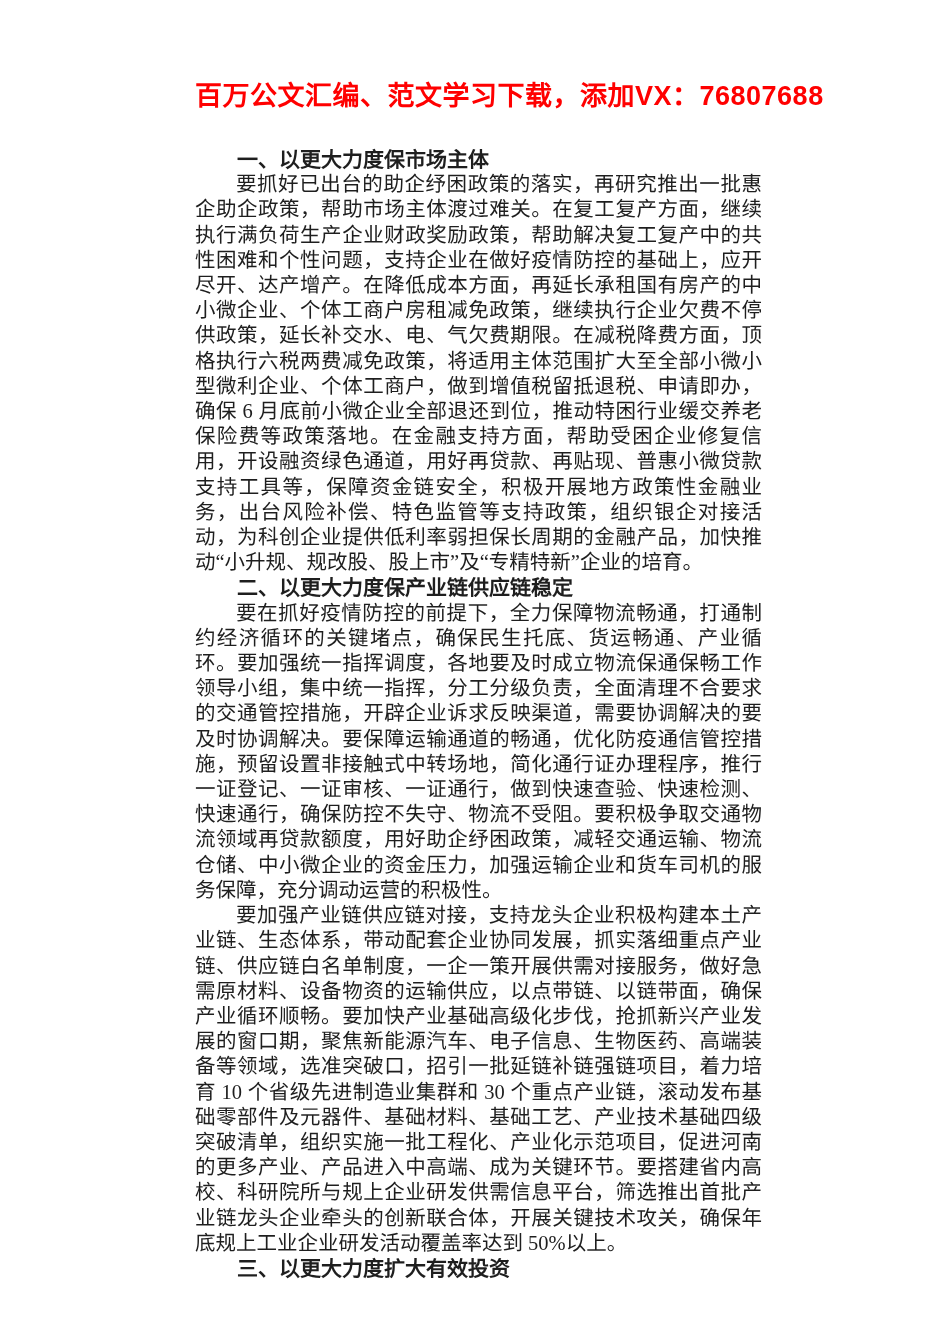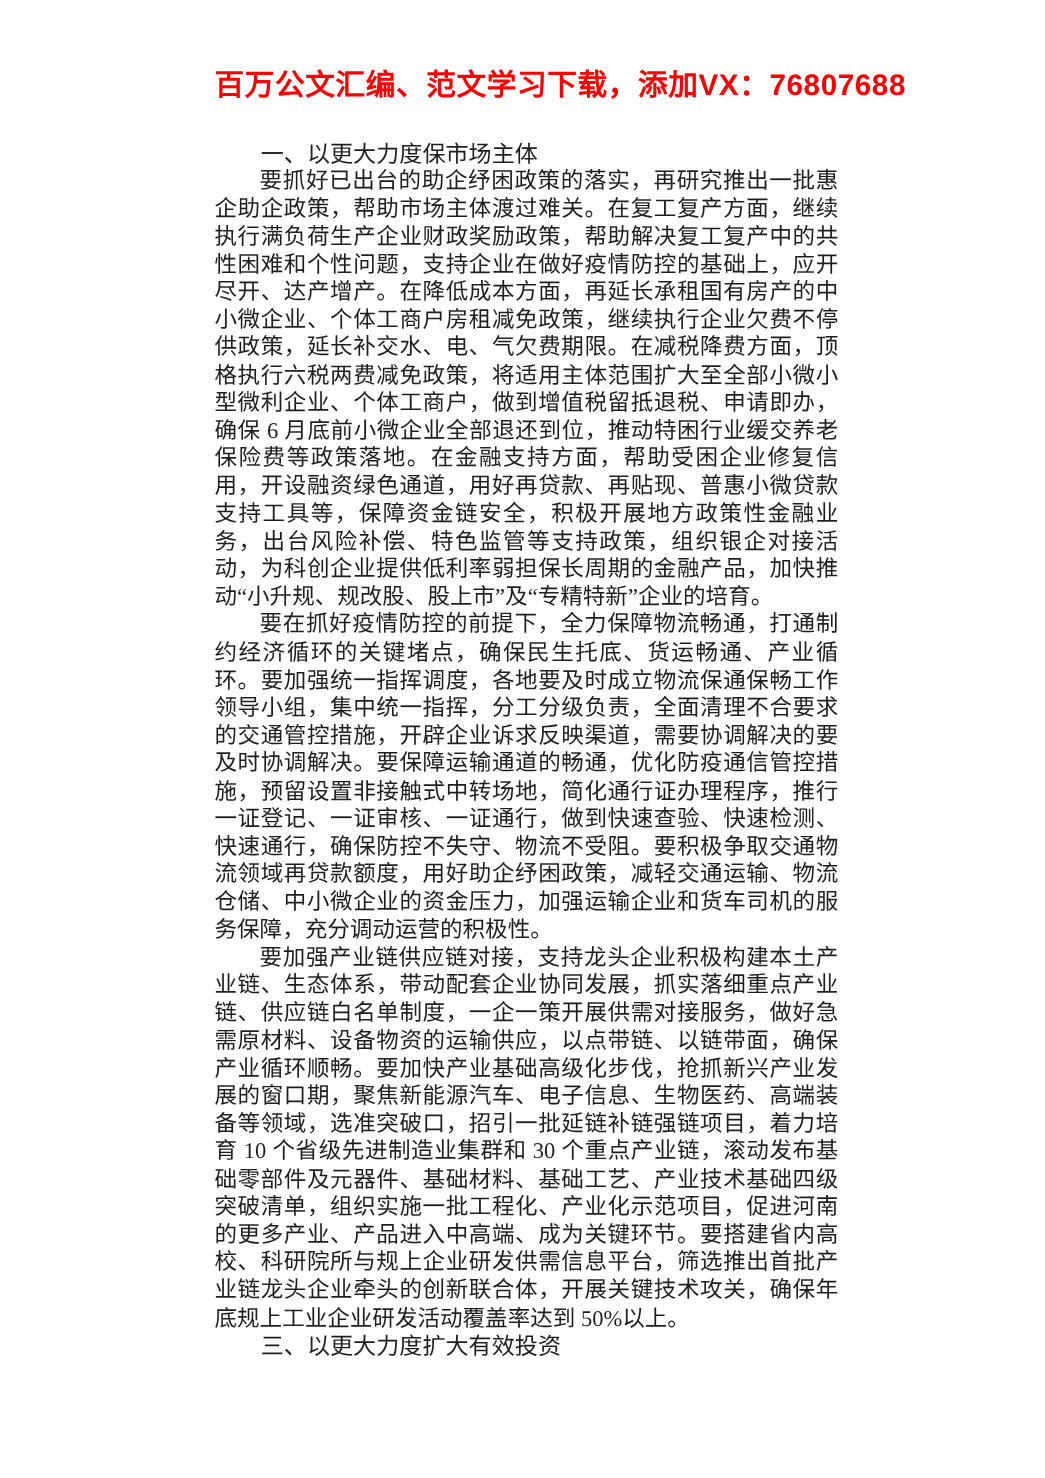--- a/index.html
+++ b/index.html
@@ -7,21 +7,21 @@
     padding: 0;
     background: #ffffff;
   }
   .page {
     position: relative;
     width: 834px;
     height: 1344px;
     margin: 0 auto;
     background: #ffffff;
     box-sizing: border-box;
-    padding: 62px 130px 0 137px;
+    padding: 81px 130px 0 137px;
     overflow: hidden;
   }
   .promo-header {
     font-family: "Liberation Sans", "DejaVu Sans", sans-serif;
     font-weight: bold;
     font-size: 27px;
     line-height: 30px;
     text-align: center;
     letter-spacing: 0.5px;
     margin: 0 0 36px 0;
@@ -39,40 +39,41 @@
     padding: 0;
   }
   .salutation {
     text-indent: 0;
   }
   .para {
     text-indent: 2em;
   }
   .heading {
     text-indent: 2em;
-    font-weight: normal;
+    font-weight: bold;
     font-family: "Liberation Sans", "DejaVu Sans", sans-serif;
     font-size: 21px;
   }
 </style>
 </head>
 <body>
 
 <div class="page">
 
   <div class="promo-header" style="color: rgb(255, 0, 0);">百万公文汇编、范文学习下载，添加VX：76807688</div>
 
   <div class="doc-body" style="color: rgb(30, 30, 30);">
 
 
 
     <p class="heading">一、以更大力度保市场主体</p>
 
     <p class="para">要抓好已出台的助企纾困政策的落实，再研究推出一批惠企助企政策，帮助市场主体渡过难关。在复工复产方面，继续执行满负荷生产企业财政奖励政策，帮助解决复工复产中的共性困难和个性问题，支持企业在做好疫情防控的基础上，应开尽开、达产增产。在降低成本方面，再延长承租国有房产的中小微企业、个体工商户房租减免政策，继续执行企业欠费不停供政策，延长补交水、电、气欠费期限。在减税降费方面，顶格执行六税两费减免政策，将适用主体范围扩大至全部小微小型微利企业、个体工商户，做到增值税留抵退税、申请即办，确保 6 月底前小微企业全部退还到位，推动特困行业缓交养老保险费等政策落地。在金融支持方面，帮助受困企业修复信用，开设融资绿色通道，用好再贷款、再贴现、普惠小微贷款支持工具等，保障资金链安全，积极开展地方政策性金融业务，出台风险补偿、特色监管等支持政策，组织银企对接活动，为科创企业提供低利率弱担保长周期的金融产品，加快推动“小升规、规改股、股上市”及“专精特新”企业的培育。</p>
 
+    <p class="heading">二、以更大力度保产业链供应链稳定</p>
 
     <p class="para">要在抓好疫情防控的前提下，全力保障物流畅通，打通制约经济循环的关键堵点，确保民生托底、货运畅通、产业循环。要加强统一指挥调度，各地要及时成立物流保通保畅工作领导小组，集中统一指挥，分工分级负责，全面清理不合要求的交通管控措施，开辟企业诉求反映渠道，需要协调解决的要及时协调解决。要保障运输通道的畅通，优化防疫通信管控措施，预留设置非接触式中转场地，简化通行证办理程序，推行一证登记、一证审核、一证通行，做到快速查验、快速检测、快速通行，确保防控不失守、物流不受阻。要积极争取交通物流领域再贷款额度，用好助企纾困政策，减轻交通运输、物流仓储、中小微企业的资金压力，加强运输企业和货车司机的服务保障，充分调动运营的积极性。</p>
 
     <p class="para">要加强产业链供应链对接，支持龙头企业积极构建本土产业链、生态体系，带动配套企业协同发展，抓实落细重点产业链、供应链白名单制度，一企一策开展供需对接服务，做好急需原材料、设备物资的运输供应，以点带链、以链带面，确保产业循环顺畅。要加快产业基础高级化步伐，抢抓新兴产业发展的窗口期，聚焦新能源汽车、电子信息、生物医药、高端装备等领域，选准突破口，招引一批延链补链强链项目，着力培育 10 个省级先进制造业集群和 30 个重点产业链，滚动发布基础零部件及元器件、基础材料、基础工艺、产业技术基础四级突破清单，组织实施一批工程化、产业化示范项目，促进河南的更多产业、产品进入中高端、成为关键环节。要搭建省内高校、科研院所与规上企业研发供需信息平台，筛选推出首批产业链龙头企业牵头的创新联合体，开展关键技术攻关，确保年底规上工业企业研发活动覆盖率达到 50%以上。</p>
 
     <p class="heading">三、以更大力度扩大有效投资</p>
 
 
   </div>
 </div>

